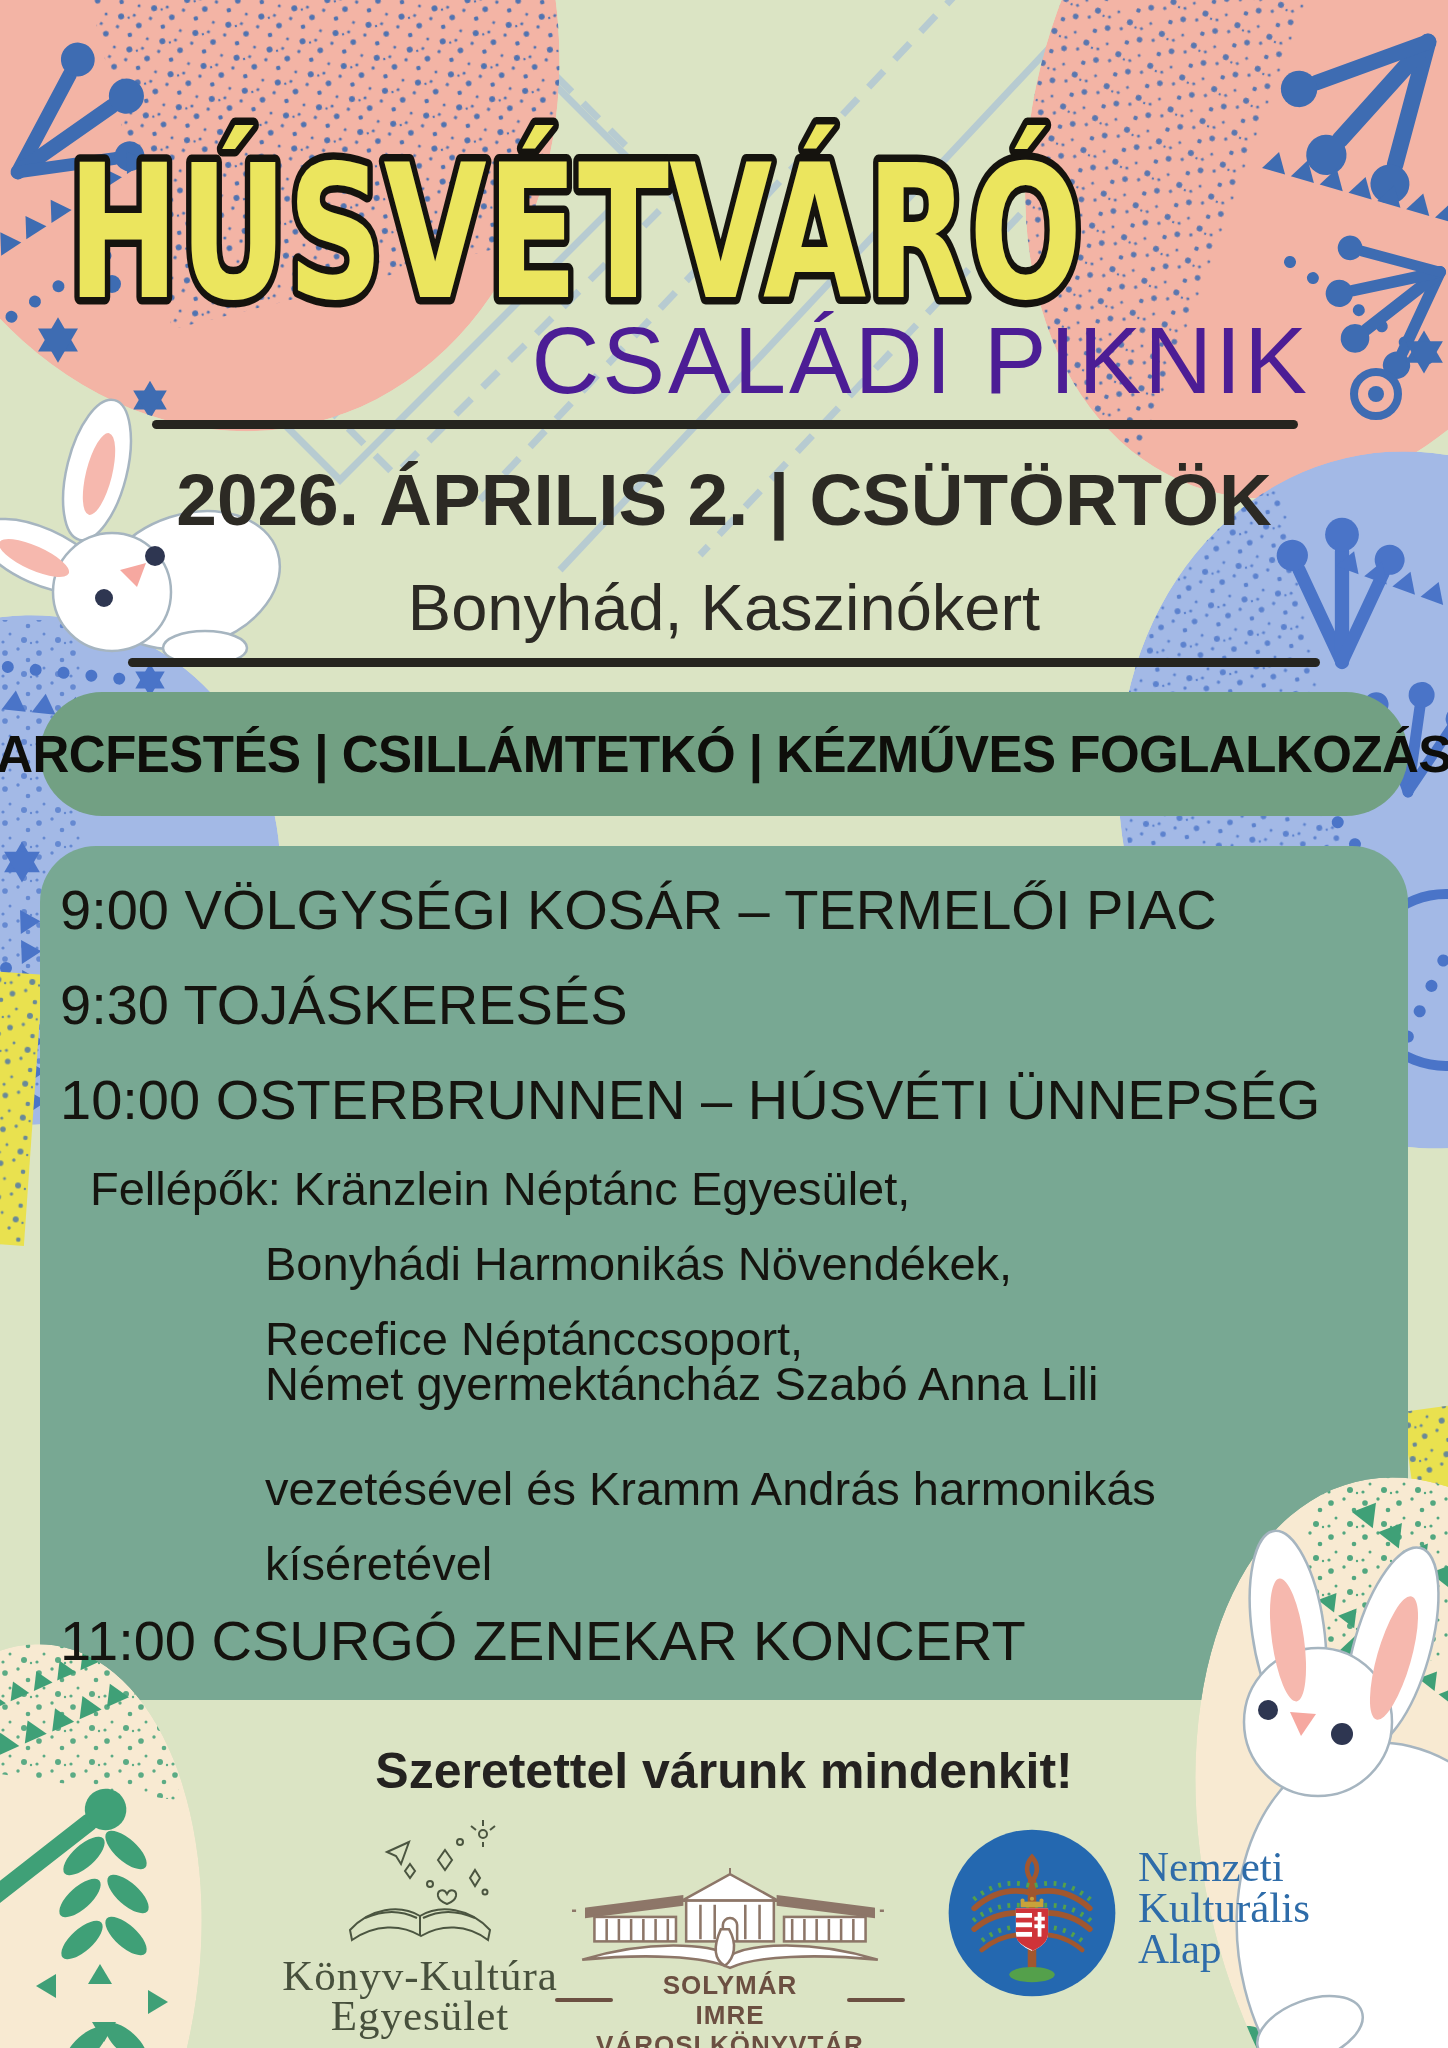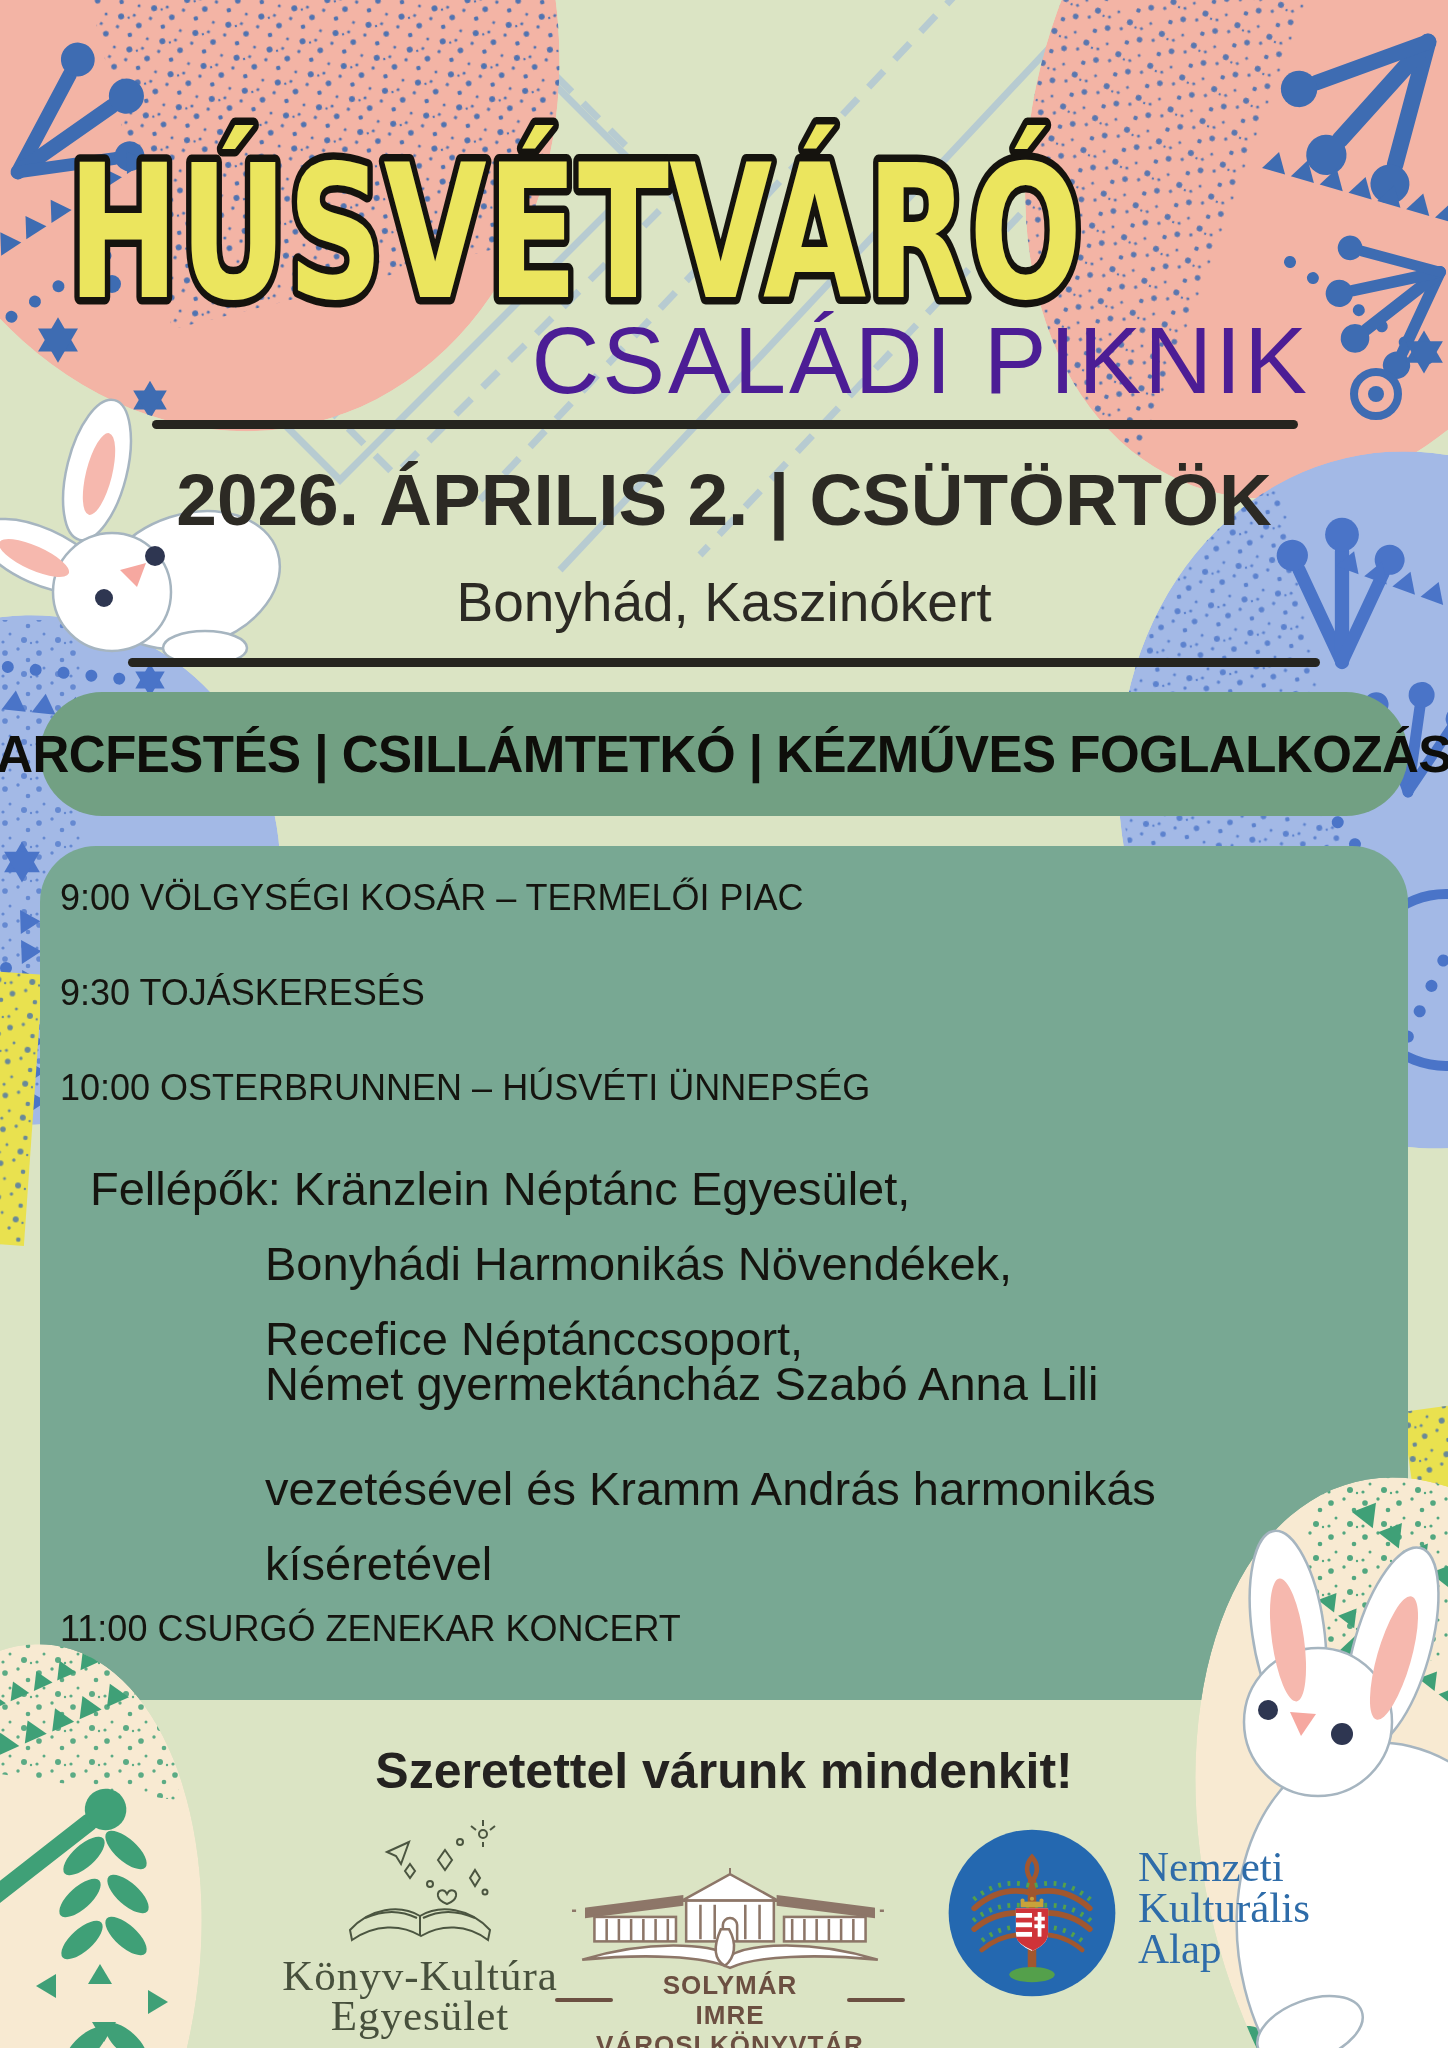--- a/index.html
+++ b/index.html
@@ -16,27 +16,27 @@
   
   .banner-fill{left:40px;top:692px;width:1368px;height:124px;border-radius:64px;background:#72a083;}
   .panel-fill{left:40px;top:846px;width:1368px;height:854px;border-radius:56px;background:#78a893;}
   
   .title-svg{left:25px;top:92px;width:1100px;height:250px;}
   .subtitle{left:400px;top:314px;width:910px;text-align:right;font-size:94px;line-height:1;
     letter-spacing:3px;color:#4c1d95;white-space:nowrap;}
   .rule1{left:152px;top:420px;width:1146px;height:9px;background:#26251f;border-radius:5px;}
   .date-line{left:79px;top:458px;width:1290px;text-align:center;font-size:73px;font-weight:800;
     letter-spacing:0;color:#2c2a24;white-space:nowrap;}
-  .location-line{left:79px;top:570px;width:1290px;text-align:center;font-size:55px;color:#2c2a24;white-space:nowrap;}
+  .location-line{left:79px;top:570px;width:1290px;text-align:center;font-size:65px;color:#2c2a24;white-space:nowrap;}
   .rule2{left:128px;top:658px;width:1192px;height:9px;background:#26251f;border-radius:5px;}
   .banner-txt{left:40px;top:692px;width:1368px;height:124px;display:flex;align-items:center;justify-content:center;
     font-size:51px;font-weight:700;letter-spacing:-0.5px;color:#0e0e0a;white-space:nowrap;}
   .sched{left:40px;top:846px;width:1368px;height:854px;}
   .sched .line{position:absolute;white-space:nowrap;color:#15140f;}
-  .sched .big{font-size:36px;letter-spacing:0;}
+  .sched .big{font-size:56px;letter-spacing:0;}
   .sched .perf{font-size:47px;}
   .closing{left:79px;top:1742px;width:1290px;text-align:center;font-size:50px;font-weight:700;color:#242220;white-space:nowrap;}
   
   .kkv-name{left:280px;top:1956px;width:280px;text-align:center;font-family:"Liberation Serif",serif;
     font-size:43px;line-height:40px;color:#47503c;letter-spacing:1px;}
   .lib-name{left:555px;top:1970px;width:350px;text-align:center;font-size:26px;font-weight:700;
     color:#6b4f41;letter-spacing:1px;line-height:30px;}
   .lib-row{display:flex;align-items:center;justify-content:center;gap:12px;}
   .lib-rule{width:58px;height:4px;background:#6b4f41;border-radius:2px;}
   .nka-name{left:1138px;top:1846px;width:230px;font-family:"Liberation Serif",serif;font-size:43px;

